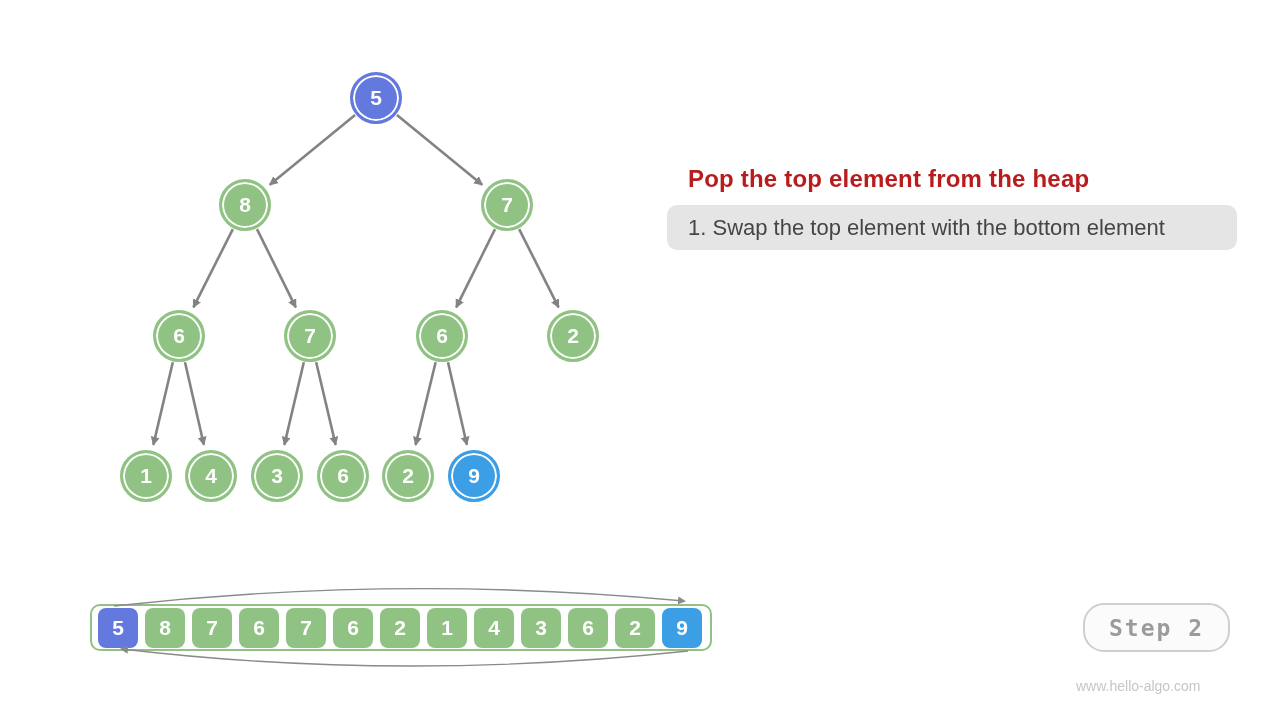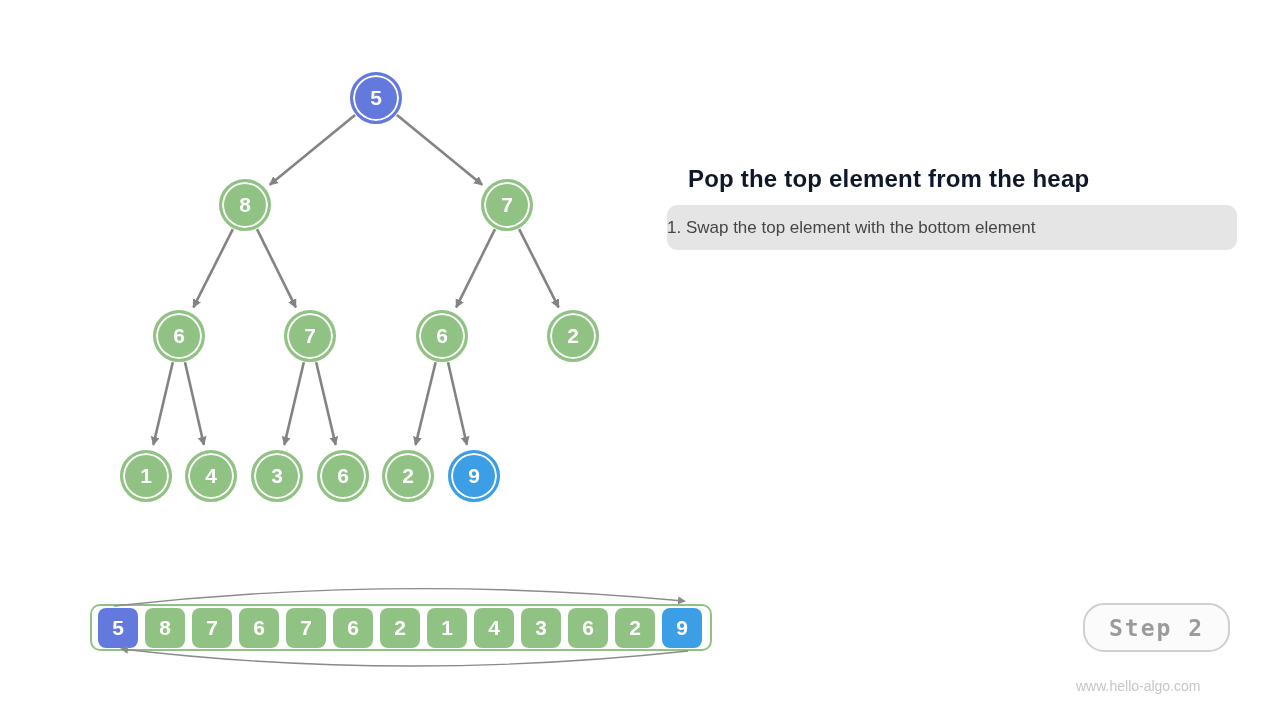--- a/index.html
+++ b/index.html
@@ -19,29 +19,30 @@
     border: 3px solid #90C383;
     background: #90C383;
     box-shadow: inset 0 0 0 2px #ffffff;
     display: flex; align-items: center; justify-content: center;
     color: #ffffff; font-weight: bold; font-size: 21px;
   }
 
   
   #heading {
     position: absolute; left: 688px; top: 165px; z-index: 2;
-    font-size: 24px; font-weight: bold; color: #0f172a;
+    font-size: 24px; font-weight: bold; color: #b91c1c;
     letter-spacing: 0.2px;
   }
   #note-box {
     position: absolute; left: 667px; top: 205px; z-index: 2;
     width: 570px; height: 45px; border-radius: 10px;
     background: #e5e5e5;
     display: flex; align-items: center;
-    font-size: 17px; color: #454545;
+    padding-left: 21px;
+    font-size: 22px; color: #454545;
   }
 
   
   #array-box {
     position: absolute; left: 90px; top: 604px; z-index: 2;
     width: 622px; height: 47px;
     border: 2px solid #90C383; border-radius: 10px;
     background: #ffffff;
     display: flex; align-items: center; gap: 7px;
     padding: 0 6px;

